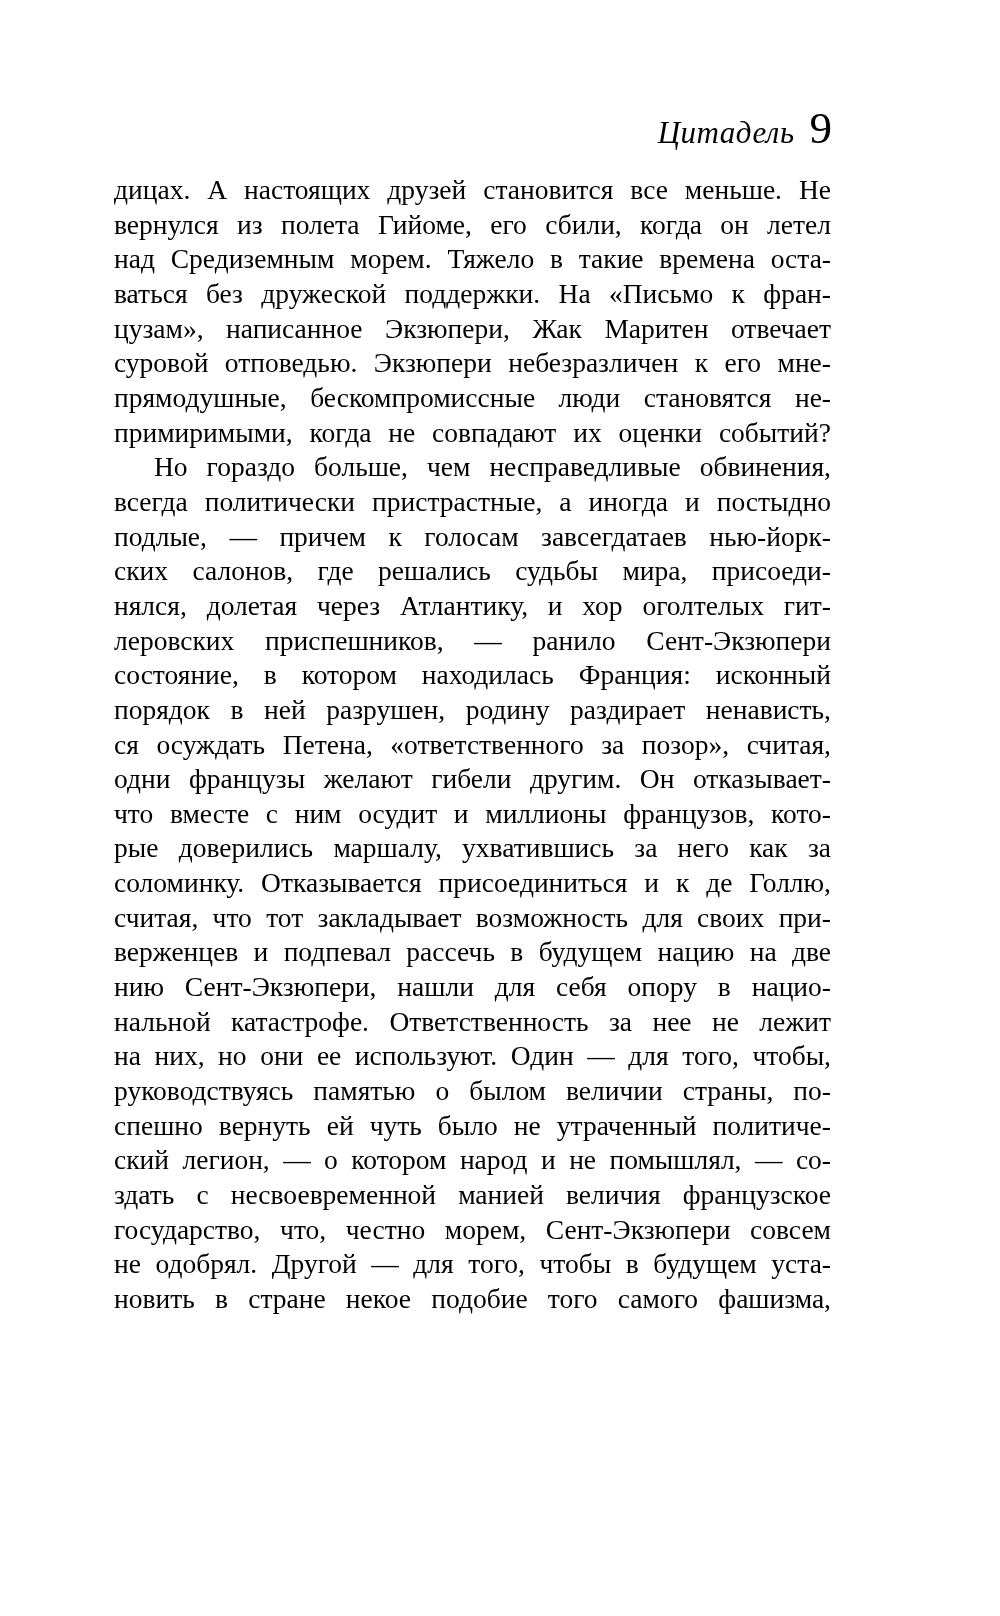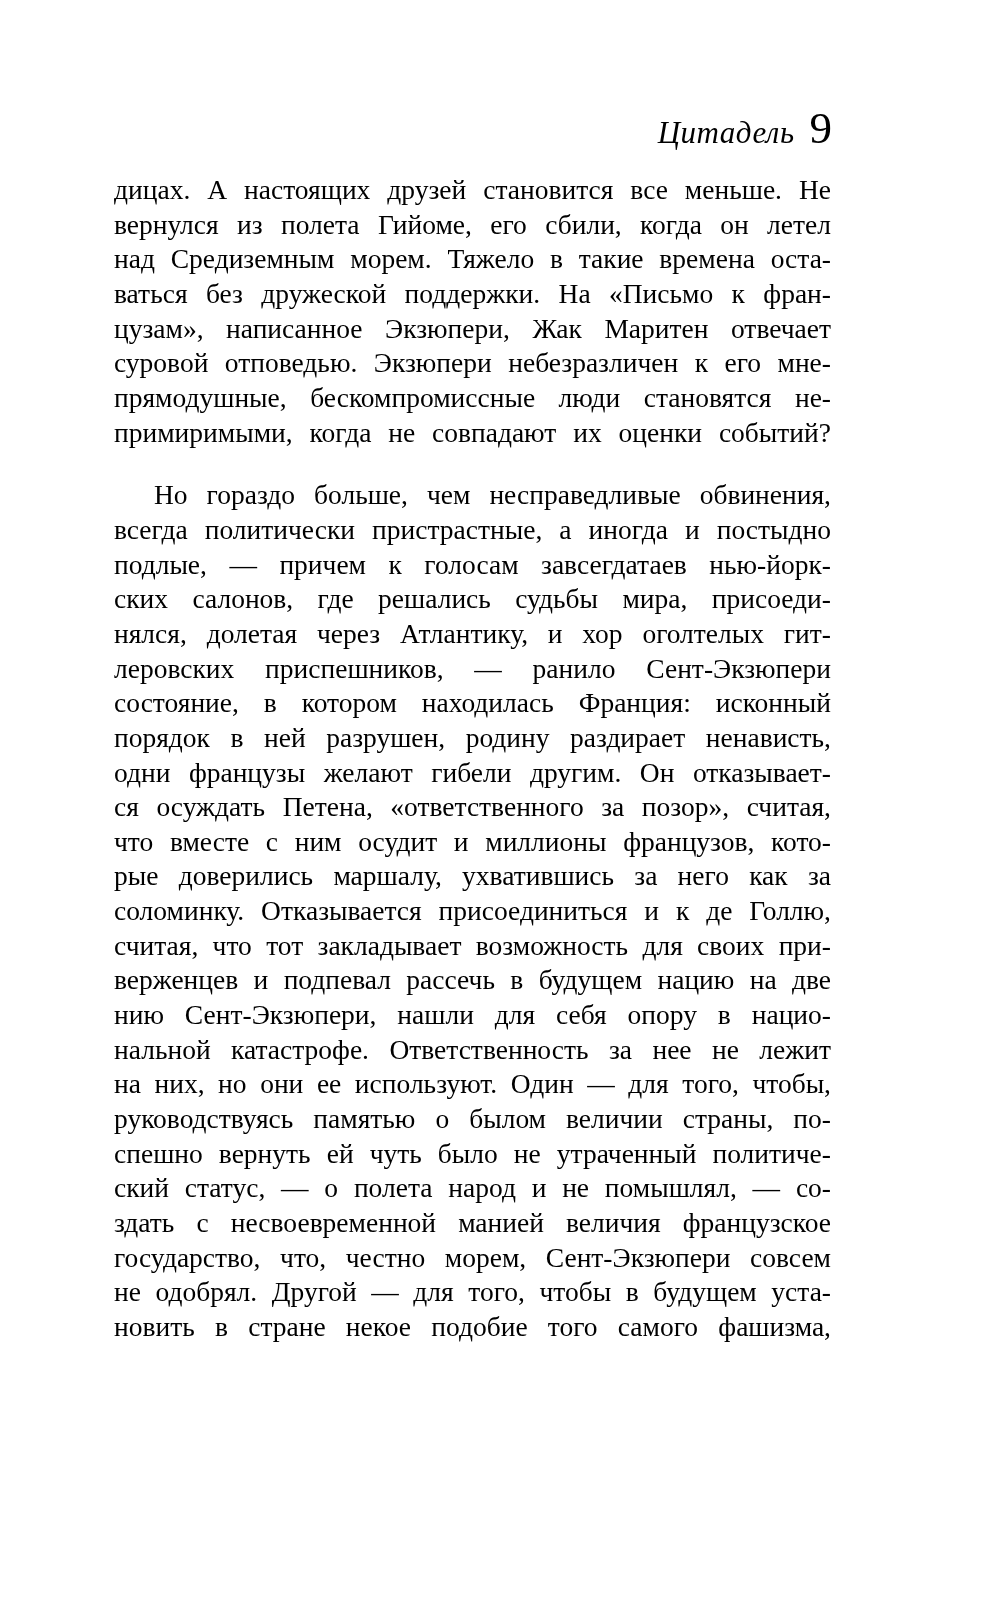--- a/index.html
+++ b/index.html
@@ -48,21 +48,20 @@
   }
   .line {
     font-size: 27.5px;
     line-height: 34.65px;
     text-align: justify;
     text-align-last: justify;
     word-spacing: 1px;
   }
   .paragraph.indented .line.first-line {
     text-indent: 40px;
-    margin-top: 28px;
   }
 </style>
 </head>
 <body>
 
 <div class="page">
   <div class="page-header">
     <span class="running-title">Цитадель</span><span class="page-number">9</span>
   </div>
   <div class="page-body" id="page-body">
@@ -78,32 +77,32 @@
       </div>
       <div class="paragraph indented">
         <div class="line first-line">Но гораздо больше, чем несправедливые обвинения,</div>
         <div class="line">всегда политически пристрастные, а иногда и постыдно</div>
         <div class="line">подлые, — причем к голосам завсегдатаев нью-йорк-</div>
         <div class="line">ских салонов, где решались судьбы мира, присоеди-</div>
         <div class="line">нялся, долетая через Атлантику, и хор оголтелых гит-</div>
         <div class="line">леровских приспешников, — ранило Сент-Экзюпери</div>
         <div class="line">состояние, в котором находилась Франция: исконный</div>
         <div class="line">порядок в ней разрушен, родину раздирает ненависть,</div>
+        <div class="line">ся осуждать Петена, «ответственного за позор», считая,</div>
         <div class="line">одни французы желают гибели другим. Он отказывает-</div>
-        <div class="line">ся осуждать Петена, «ответственного за позор», считая,</div>
         <div class="line">что вместе с ним осудит и миллионы французов, кото-</div>
         <div class="line">рые доверились маршалу, ухватившись за него как за</div>
         <div class="line">соломинку. Отказывается присоединиться и к де Голлю,</div>
         <div class="line">считая, что тот закладывает возможность для своих при-</div>
         <div class="line">верженцев и подпевал рассечь в будущем нацию на две</div>
         <div class="line">нию Сент-Экзюпери, нашли для себя опору в нацио-</div>
         <div class="line">нальной катастрофе. Ответственность за нее не лежит</div>
         <div class="line">на них, но они ее используют. Один — для того, чтобы,</div>
         <div class="line">руководствуясь памятью о былом величии страны, по-</div>
         <div class="line">спешно вернуть ей чуть было не утраченный политиче-</div>
-        <div class="line">ский статус, — о полета народ и не помышлял, — со-</div>
+        <div class="line">ский легион, — о котором народ и не помышлял, — со-</div>
         <div class="line">здать с несвоевременной манией величия французское</div>
         <div class="line">государство, что, честно морем, Сент-Экзюпери совсем</div>
         <div class="line">не одобрял. Другой — для того, чтобы в будущем уста-</div>
         <div class="line">новить в стране некое подобие того самого фашизма,</div>
       </div>
     </div>
 </div>
 
 </body></html>

